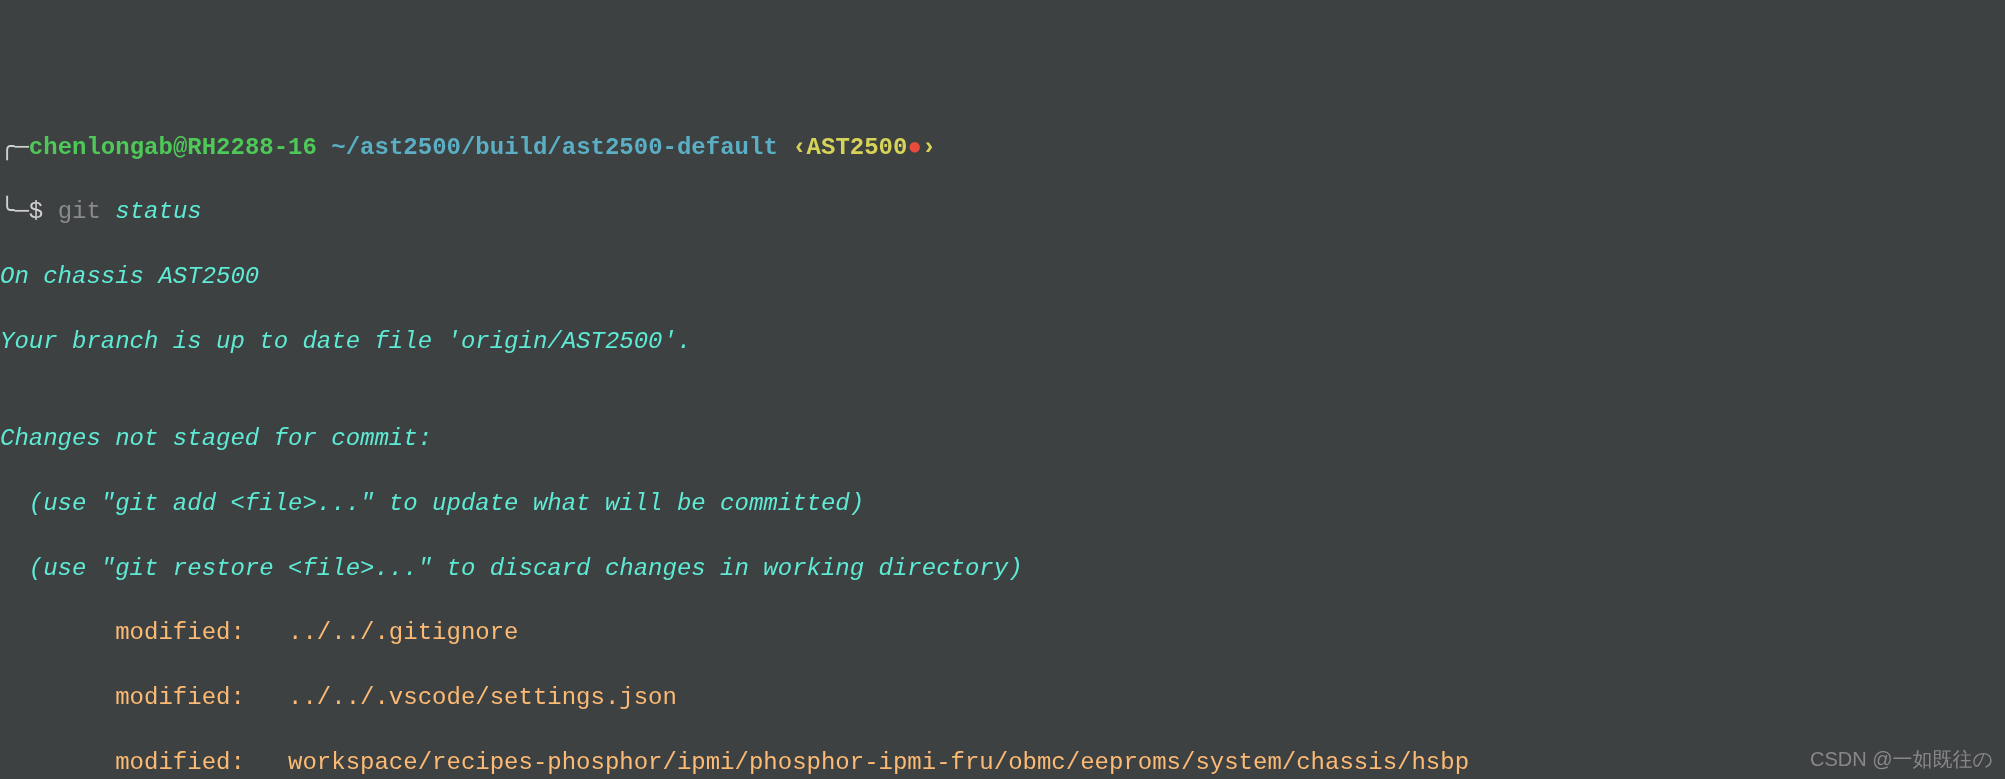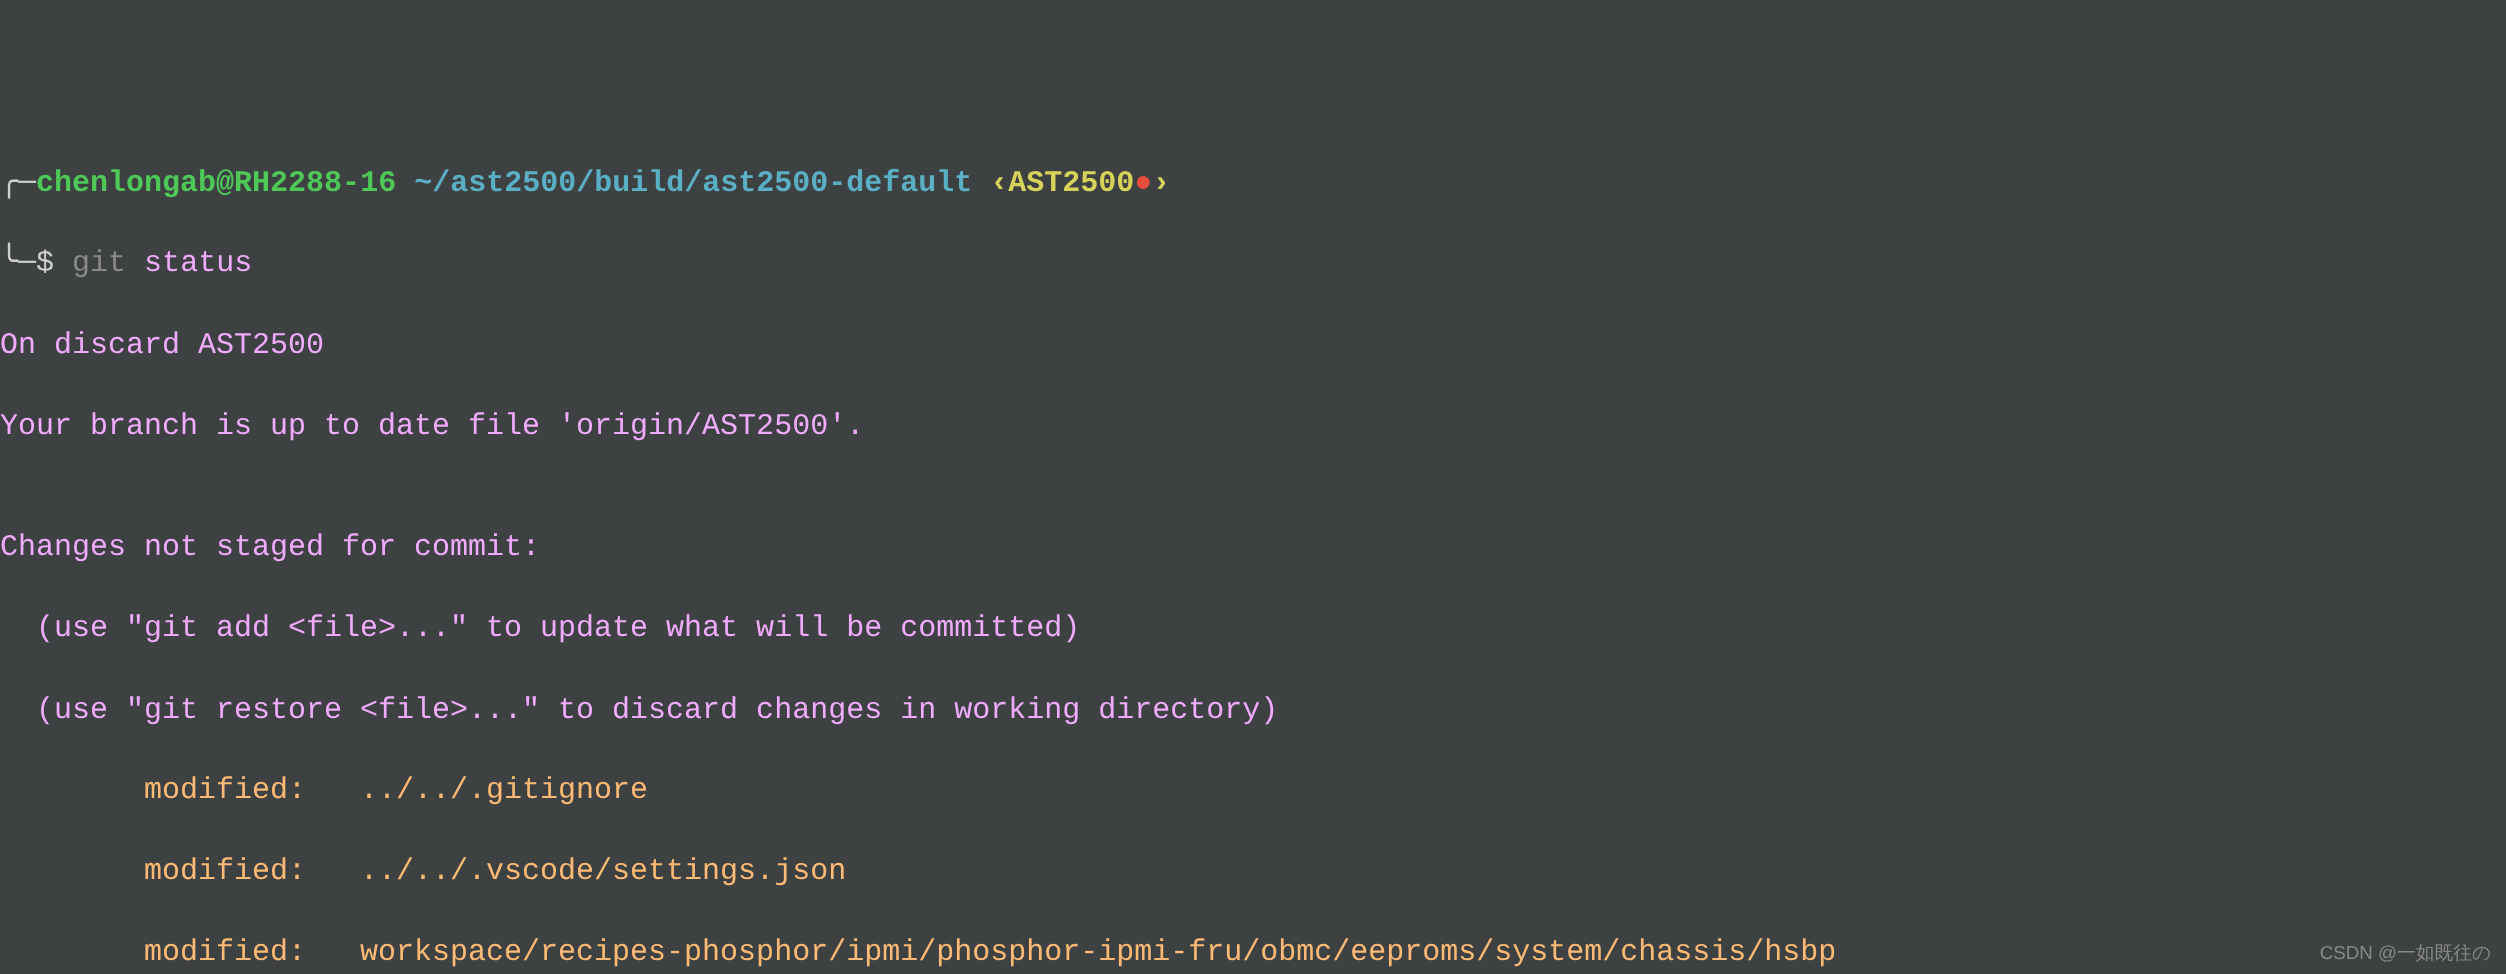--- a/index.html
+++ b/index.html
@@ -36,42 +36,43 @@
       font-weight: bold;
     }
     .red-dot {
       color: #e74c3c;
     }
     .git-cmd {
       color: #8a8a8a;
       text-align: right;
     }
     .output {
-      color: #f0abfc;
+      color: #5eead4;
+      font-style: italic;
     }
     .red-text {
       color: #fdba74;
     }
     .watermark {
       position: fixed;
       bottom: 6px;
       right: 12px;
-      font-size: 15px;
+      font-size: 20px;
       color: #888;
       font-family: sans-serif;
     }
   </style>
 </head>
 <body>
 
 
 
 <div class="line"><span class="prompt-char">╭─</span><span class="user-host">chenlongab@RH2288-16</span> <span class="path">~/ast2500/build/ast2500-default</span> <span class="branch">‹</span><span class="branch">AST2500</span><span class="red-dot">●</span><span class="branch">›</span></div>
 <div class="line"><span class="prompt-char">╰─</span><span class="prompt-char">$</span> <span class="git-cmd">git</span> <span class="output">status</span></div>
-<div class="line output">On discard AST2500</div>
+<div class="line output">On chassis AST2500</div>
 <div class="line output">Your branch is up to date file 'origin/AST2500'.</div>
 <div class="line output"></div>
 <div class="line output">Changes not staged for commit:</div>
 <div class="line output">  (use "git add &lt;file&gt;..." to update what will be committed)</div>
 <div class="line output">  (use "git restore &lt;file&gt;..." to discard changes in working directory)</div>
 <div class="line red-text">        modified:   ../../.gitignore</div>
 <div class="line red-text">        modified:   ../../.vscode/settings.json</div>
 <div class="line red-text">        modified:   workspace/recipes-phosphor/ipmi/phosphor-ipmi-fru/obmc/eeproms/system/chassis/hsbp</div>
 
 

